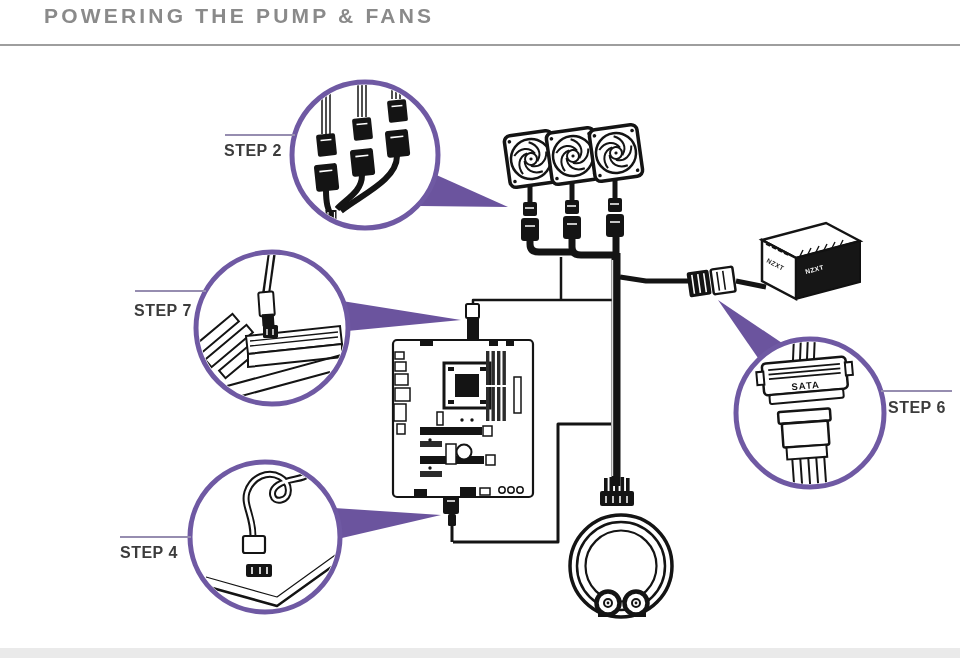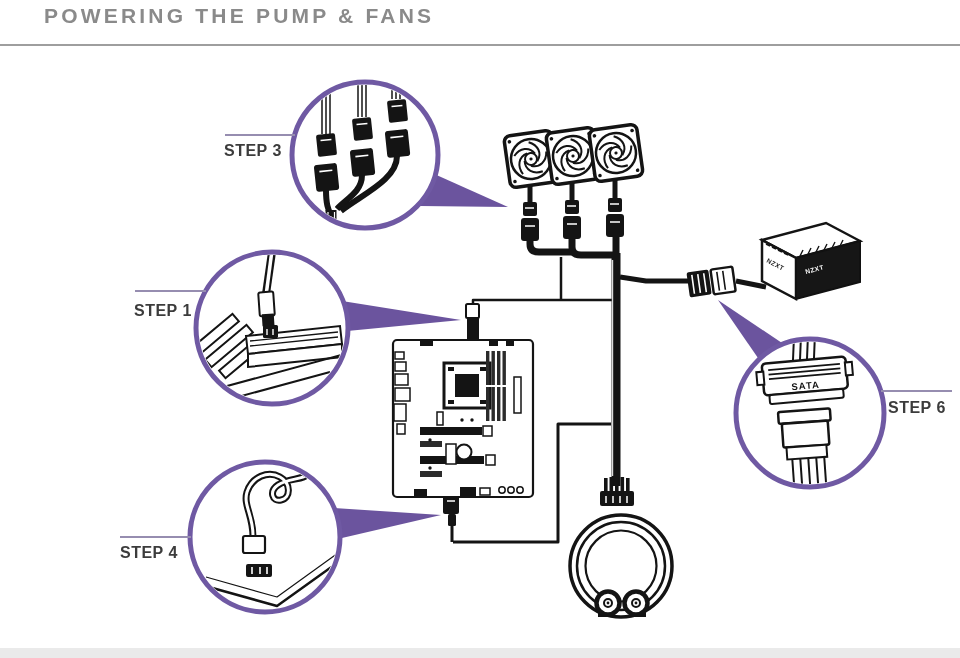--- a/index.html
+++ b/index.html
@@ -337,19 +337,19 @@
     </g>
 
     <g>
       <path class="lbl-line" d="M225,135 H295"></path>
       <path class="lbl-line" d="M135,291 H206"></path>
       <path class="lbl-line" d="M120,537 H191"></path>
       <path class="lbl-line" d="M881,391 H952"></path>
     </g>
   </svg>
 
-  <div class="step-label" style="left:224px;top:142px">STEP 3</div>
-  <div class="step-label" style="left:134px;top:302px">STEP 1</div>
+  <div class="step-label" style="left:224px;top:142px">STEP 2</div>
+  <div class="step-label" style="left:134px;top:302px">STEP 7</div>
   <div class="step-label" style="left:120px;top:544px">STEP 4</div>
   <div class="step-label" style="left:888px;top:399px">STEP 6</div>
 
   <div id="footer-band"></div>
 </div>
 
 </body></html>

